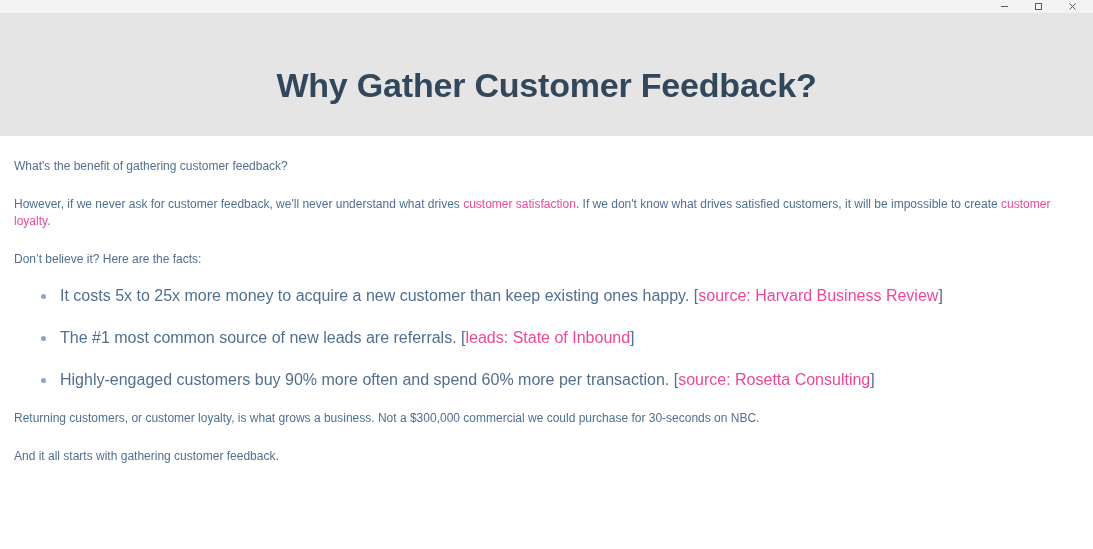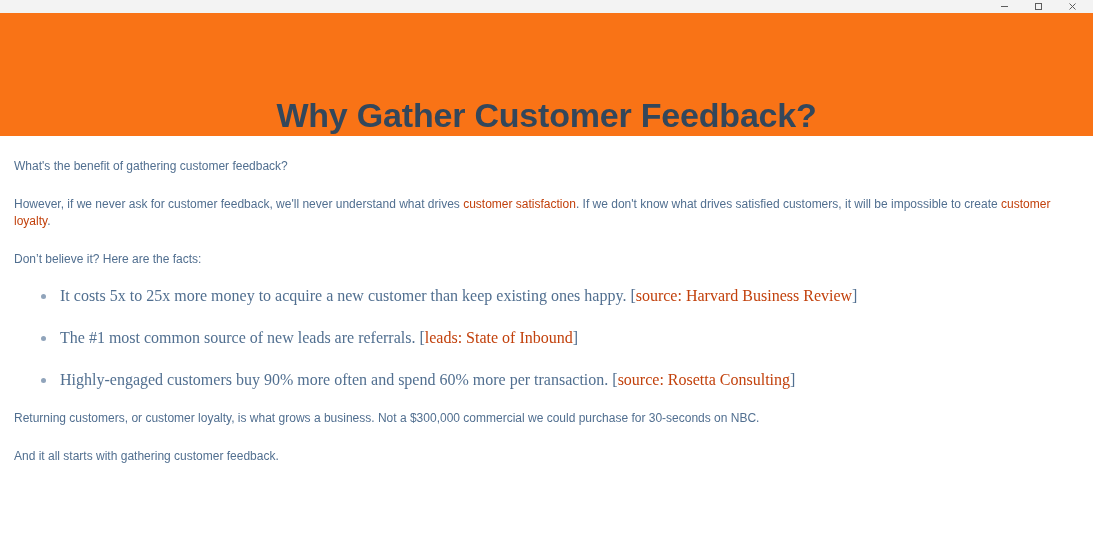--- a/index.html
+++ b/index.html
@@ -36,26 +36,26 @@
     color: #5c5c5c;
     background: transparent;
     border: none;
     padding: 0;
     cursor: default;
   }
   .win-btn svg { display: block; }
 
   
   .hero {
-    background: #f97316;
+    background: #e5e5e5;
     height: 123px;
     box-sizing: border-box;
     display: flex;
     justify-content: center;
-    align-items: flex-end;
+    align-items: center;
     padding-top: 22px;
   }
   .hero-title {
     margin: 0;
     font-size: 34px;
     line-height: 1.25;
     font-weight: 700;
     color: #33475b;
     letter-spacing: -0.2px;
     text-align: center;
@@ -84,34 +84,34 @@
     margin: 0 0 14px 0;
     padding: 0;
   }
   .fact-list li {
     position: relative;
     padding-left: 46px;
     margin-bottom: 19px;
     font-size: 16px;
     line-height: 1.42;
     color: #516f90;
-    font-family: Liberation Serif, serif;
+    font-family: Liberation Sans, sans-serif;
   }
   .fact-list li .bullet-dot {
     position: absolute;
     left: 27px;
     top: 9px;
     width: 5px;
     height: 5px;
     border-radius: 50%;
     background: #90a4bb;
   }
 
   a.inline-link {
-    color: #c2410c;
+    color: #ec4899;
     text-decoration: none;
     cursor: pointer;
   }
 
   .bracket { color: #516f90; }
 </style>
 </head>
 <body>
 
 <div class="titlebar">

